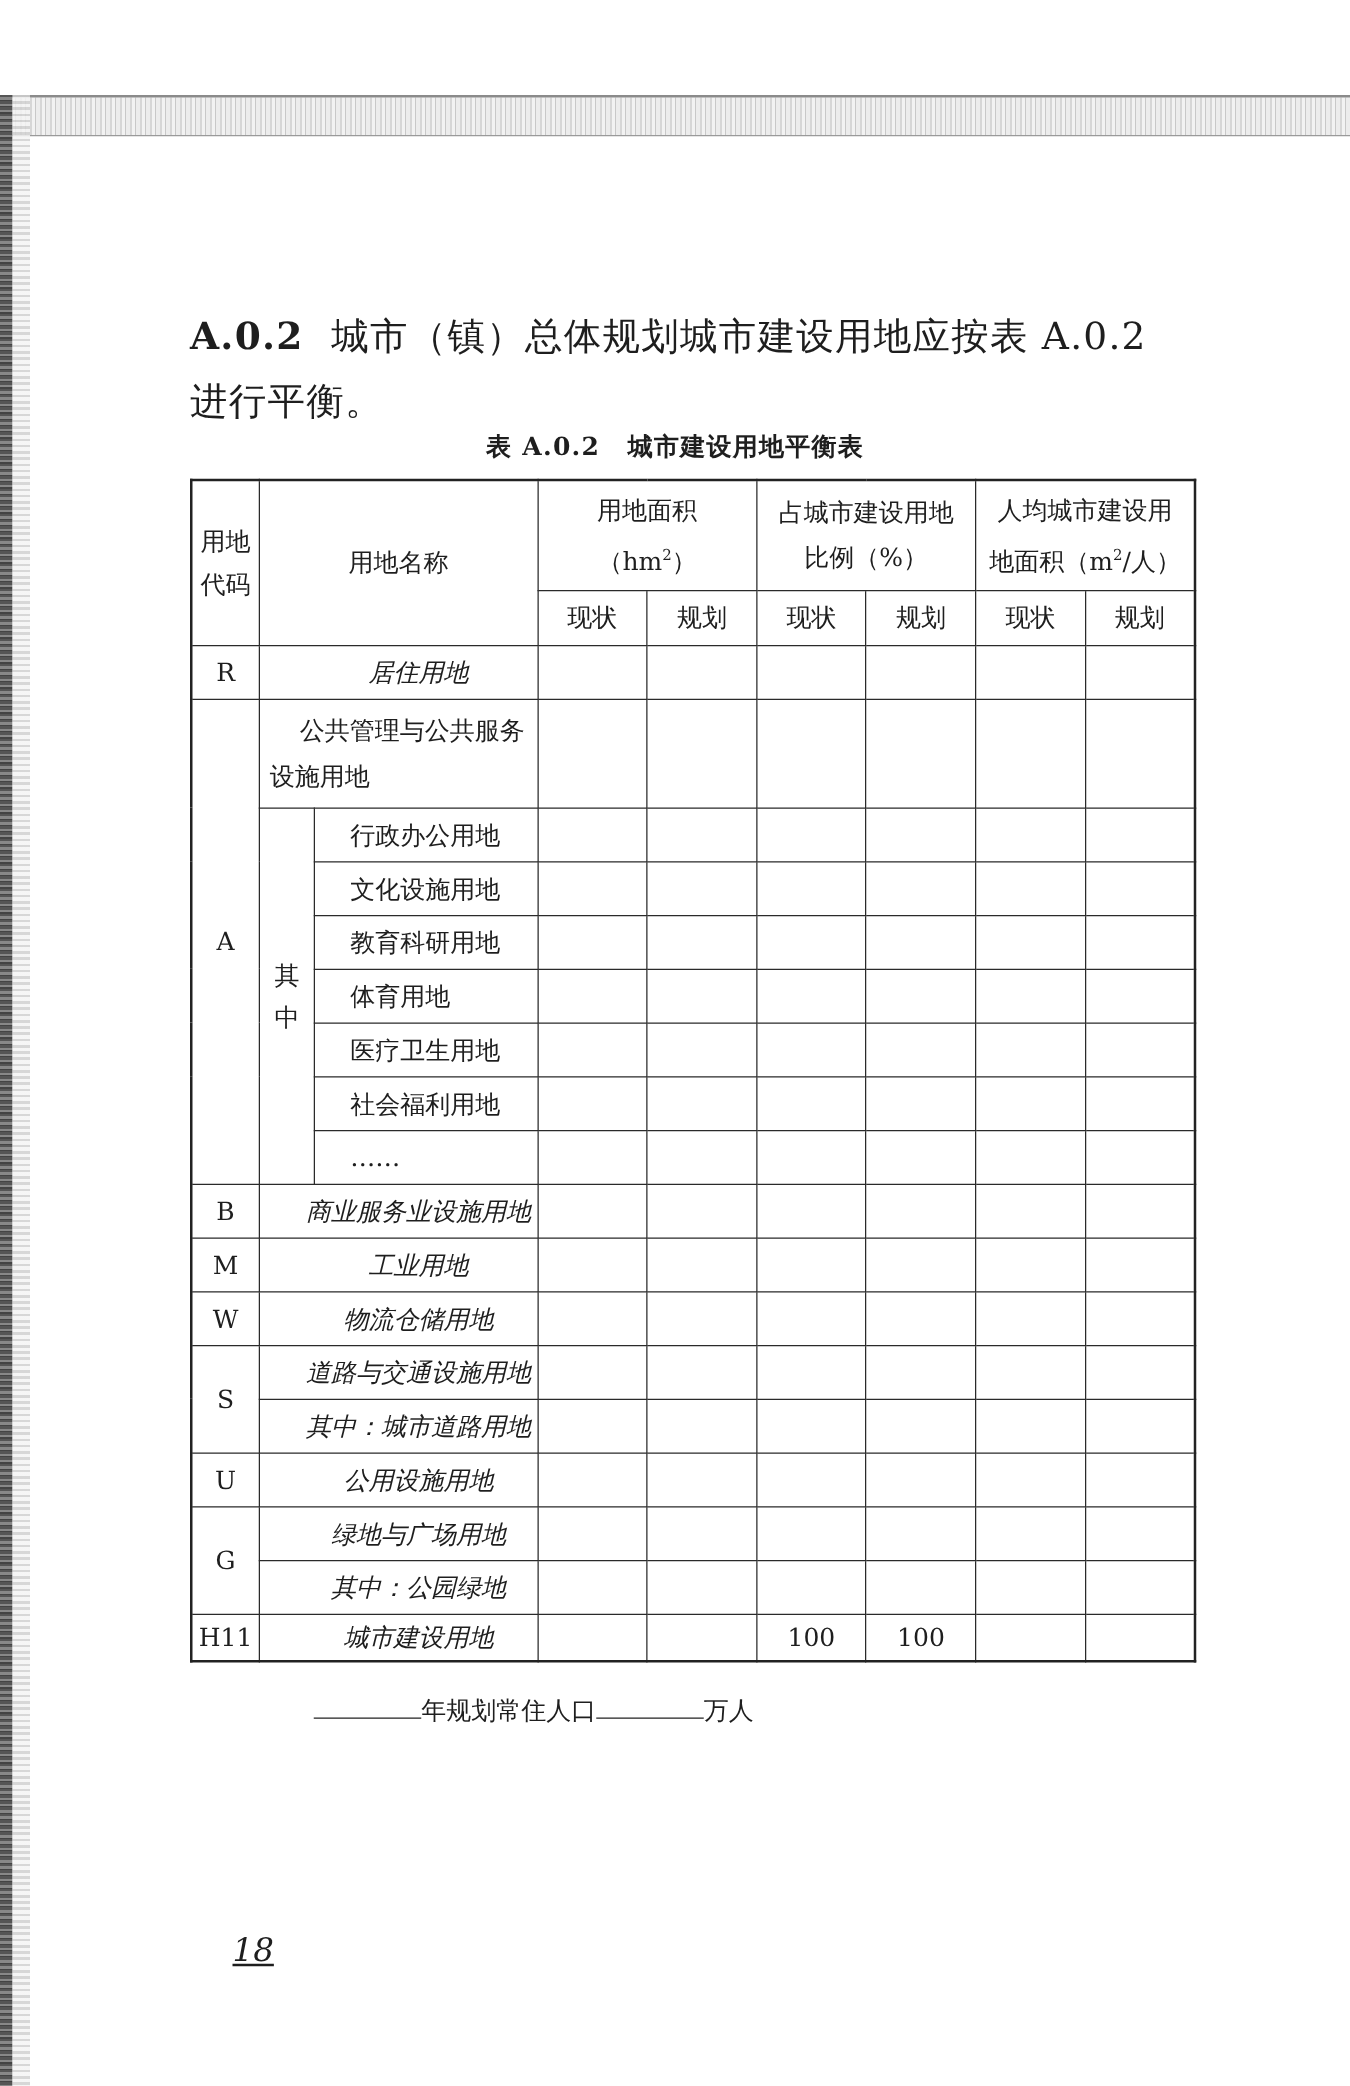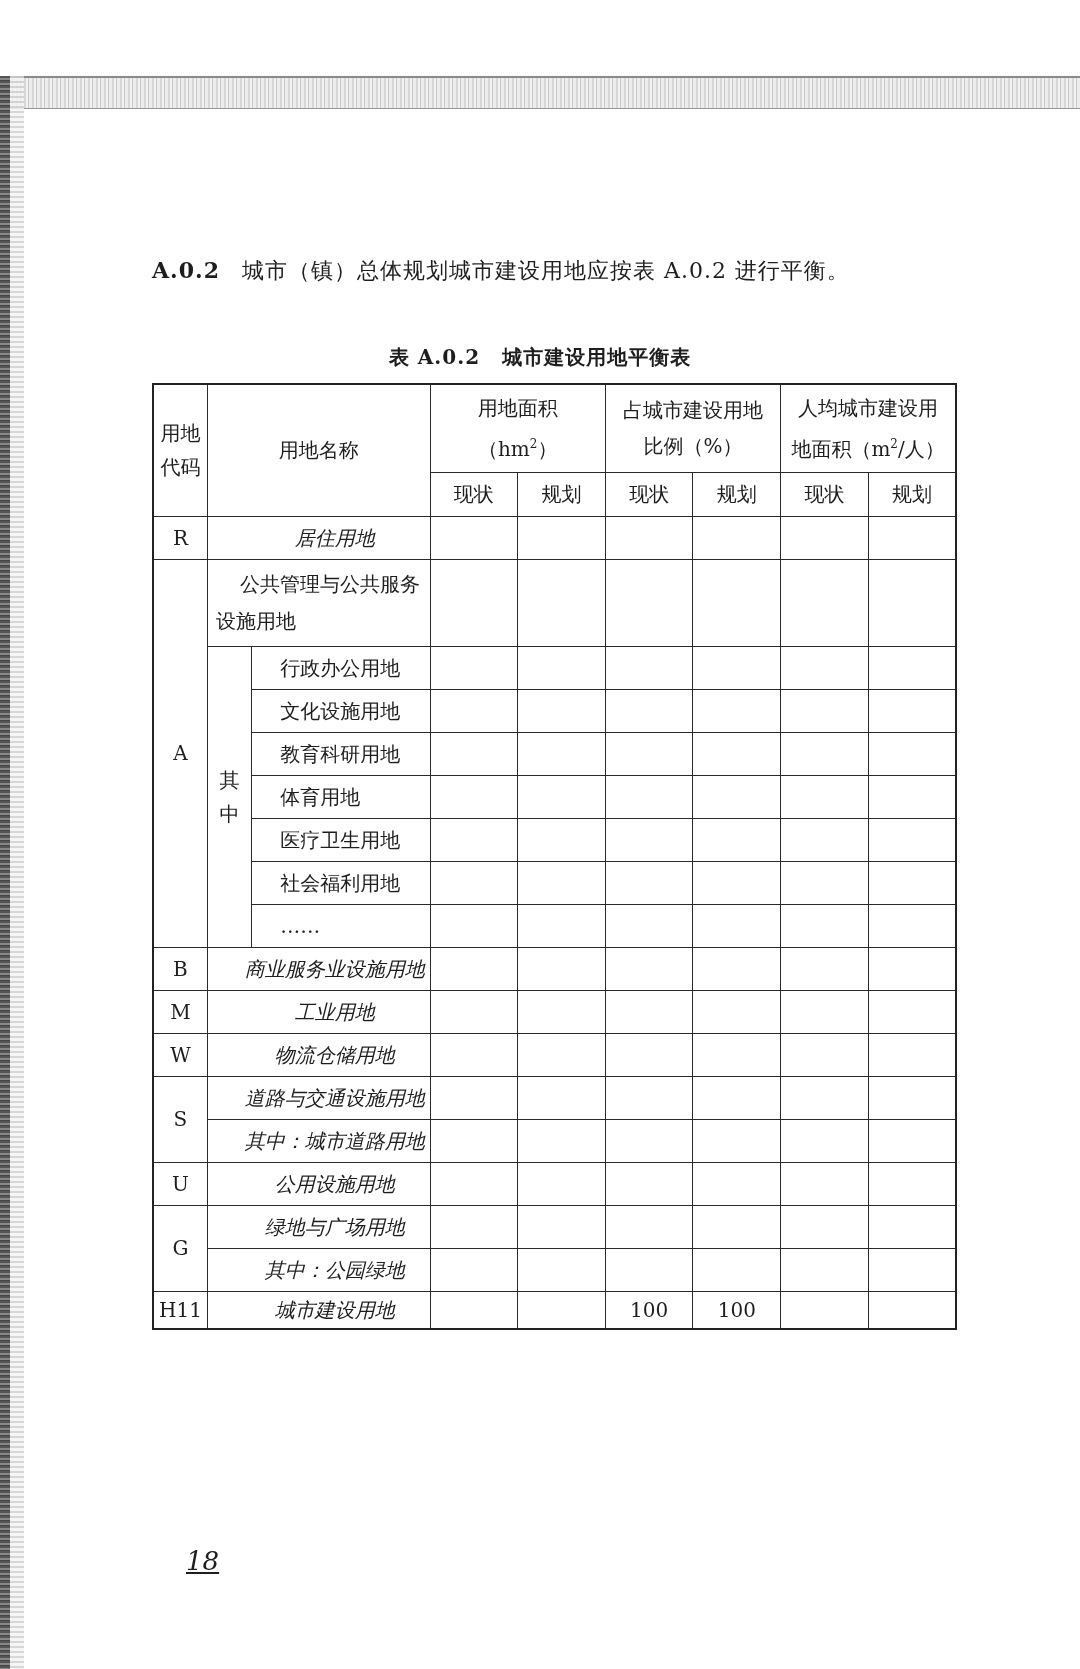--- a/index.html
+++ b/index.html
@@ -15,21 +15,21 @@
   }
   .scan-left {
     position:absolute; left:0; top:76px; width:10px; height:1593px;
     background:repeating-linear-gradient(180deg,#555 0 2px,#888 2px 4px,#444 4px 5px);
   }
   .scan-left2 {
     position:absolute; left:10px; top:76px; width:14px; height:1593px;
     background:repeating-linear-gradient(180deg,#d0d0d0 0 2px,#f4f4f4 2px 5px);
     opacity:.85;
   }
-  .heading { position:absolute; left:152px; top:244px; width:800px; font-size:22px; line-height:52px; letter-spacing:1px; }
+  .heading { position:absolute; left:152px; top:244px; width:800px; font-size:30px; line-height:52px; letter-spacing:1px; }
   .heading .num { font-weight:bold; margin-right:22px; }
   .caption { position:absolute; left:0; width:1080px; top:344px; text-align:center; font-size:20px; font-weight:bold; letter-spacing:1px; }
   .caption .cnum { margin-right:22px; }
 
   table.balance {
     position:absolute; left:152px; top:383px; width:805px;
     border-collapse:collapse; border:2.5px solid #222;
     font-size:20px; table-layout:fixed;
   }
   table.balance td, table.balance th {
@@ -281,15 +281,18 @@
     <td></td>
     <td>100</td>
     <td>100</td>
     <td></td>
     <td></td>
   </tr>
 </tbody>
   </table>
 
 <div class="notes">
+  <div class="row2">
+    <span class="blank"></span><span>年规划常住人口</span><span class="blank"></span><span>万人</span>
+  </div>
 </div>
 
 <div class="pageno">18</div>
 
 </body></html>

